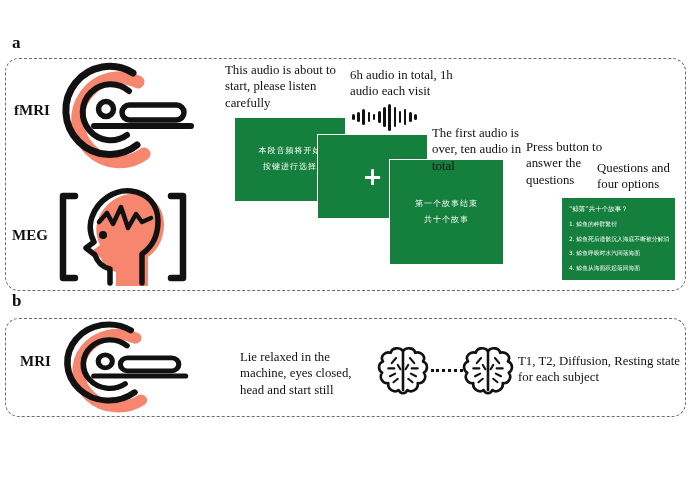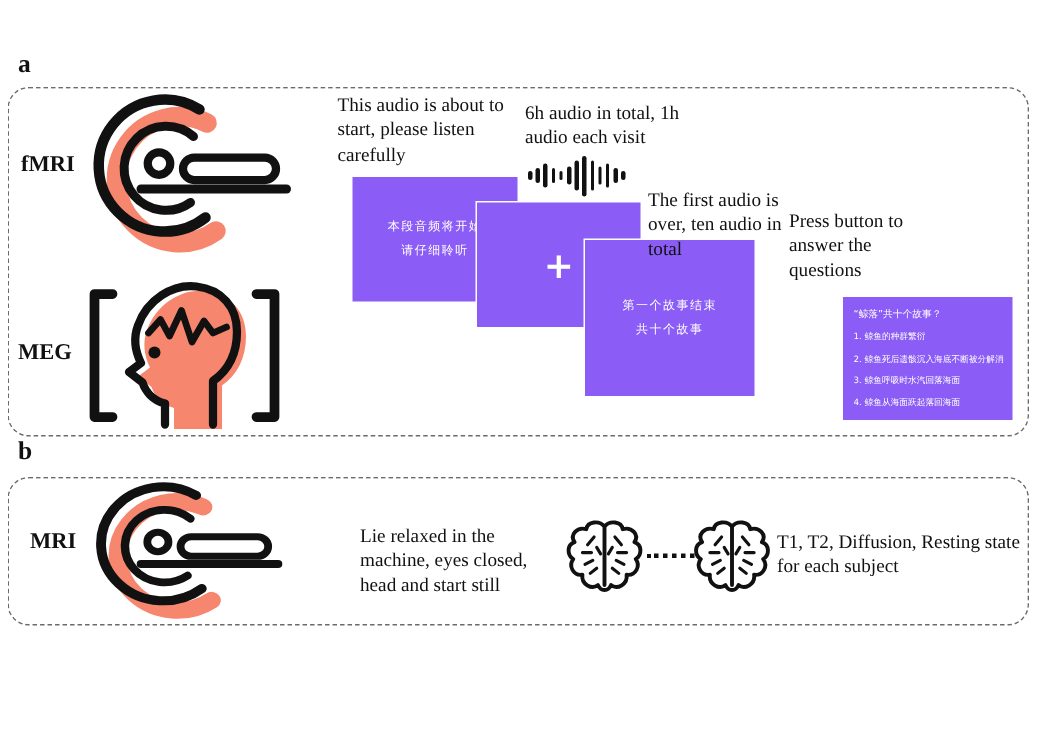--- a/index.html
+++ b/index.html
@@ -19,21 +19,21 @@
   #fmri-label{left:14px;top:102px;}
   #meg-label{left:12px;top:227px;}
   #mri-label{left:20px;top:353px;}
 
   .icon-svg{position:absolute;}
   #fmri-icon{left:58px;top:60px;width:140px;height:110px;}
   #meg-icon{left:53px;top:183px;width:140px;height:105px;}
   #mri-icon-b{left:60px;top:319px;width:132px;height:95px;}
 
   
-  .slide{position:absolute;background:#8b5cf6;color:#ffffff;
+  .slide{position:absolute;background:#15803d;color:#ffffff;
          font-family:"DejaVu Sans",sans-serif;box-shadow:0 0 0 1px #ffffff;}
   #s1{left:235px;top:118px;width:110px;height:83px;z-index:1;}
   #s2{left:318px;top:135px;width:109px;height:83px;z-index:2;}
   #s3{left:390px;top:160px;width:113px;height:104px;z-index:3;}
   #s4{left:477px;top:175px;width:113px;height:82px;z-index:4;}
   #s5{left:562px;top:198px;width:113px;height:82px;z-index:5;}
   .sl-center{display:flex;flex-direction:column;justify-content:center;align-items:center;
              width:100%;height:100%;gap:7px;}
   .sl-line{font-size:8px;letter-spacing:1px;line-height:1.1;white-space:nowrap;}
   .fixation{display:flex;align-items:center;justify-content:center;width:100%;height:100%;
@@ -100,21 +100,21 @@
     <path class="k" stroke-width="6.5" d="M 118 13 H 130 V 95 H 118"></path>
     <path fill="#F7866E" transform="translate(6,3)" d="M 57 100 L 57 86 C 49 84 44 78 42 72 L 33 65 L 41 59 C 37 51 36 42 39 34 C 45 17 62 6 78 8 C 95 10 105 22 105 38 C 105 53 99 64 89 71 L 89 100 Z"></path>
     <path class="k" stroke-width="5.5" d="M 57 100 L 57 86 C 49 84 44 78 42 72 L 33 65 L 41 59 C 37 51 36 42 39 34 C 45 17 62 6 78 8 C 95 10 105 22 105 38 C 105 53 99 64 89 71 L 89 100"></path>
     <path class="k" stroke-width="4.5" d="M 46 39 L 54 30 L 60 41 L 68 24 L 75 45 L 83 31 L 89 39 L 98 35"></path>
     <circle cx="50" cy="52" r="4" fill="#111"></circle>
   </svg>
 
   <div class="slide" id="s1">
     <div class="sl-center">
       <div class="sl-line">本段音频将开始</div>
-      <div class="sl-line">请仔细聆听</div>
+      <div class="sl-line">按键进行选择</div>
     </div>
   </div>
   <div class="slide" id="s2">
     <div class="fixation">+</div>
   </div>
   <div class="slide" id="s3">
     <div class="sl-center">
       <div class="sl-line">第一个故事结束</div>
       <div class="sl-line">共十个故事</div>
     </div>
@@ -126,20 +126,21 @@
       <div class="opt">2. 鲸鱼死后遗骸沉入海底不断被分解消耗</div>
       <div class="opt">3. 鲸鱼呼吸时水汽回落海面</div>
       <div class="opt">4. 鲸鱼从海面跃起落回海面</div>
     </div>
   </div>
 
   <div class="note" id="n-start">This audio is about to start, please listen carefully</div>
   <div class="note" id="n-total">6h audio in total, 1h audio each visit</div>
   <div class="note" id="n-first">The first audio is over, ten audio in total</div>
   <div class="note" id="n-press">Press button to answer the questions</div>
+  <div class="note" id="n-quest">Questions and four options</div>
 
   <div class="wave">
     <i style="height:6px"></i>
       <i style="height:10px"></i>
       <i style="height:16px"></i>
     <i style="height:10px"></i>
       <i style="height:6px"></i>
       <i style="height:12px"></i>
     <i style="height:20px"></i>
       <i style="height:27px"></i>

